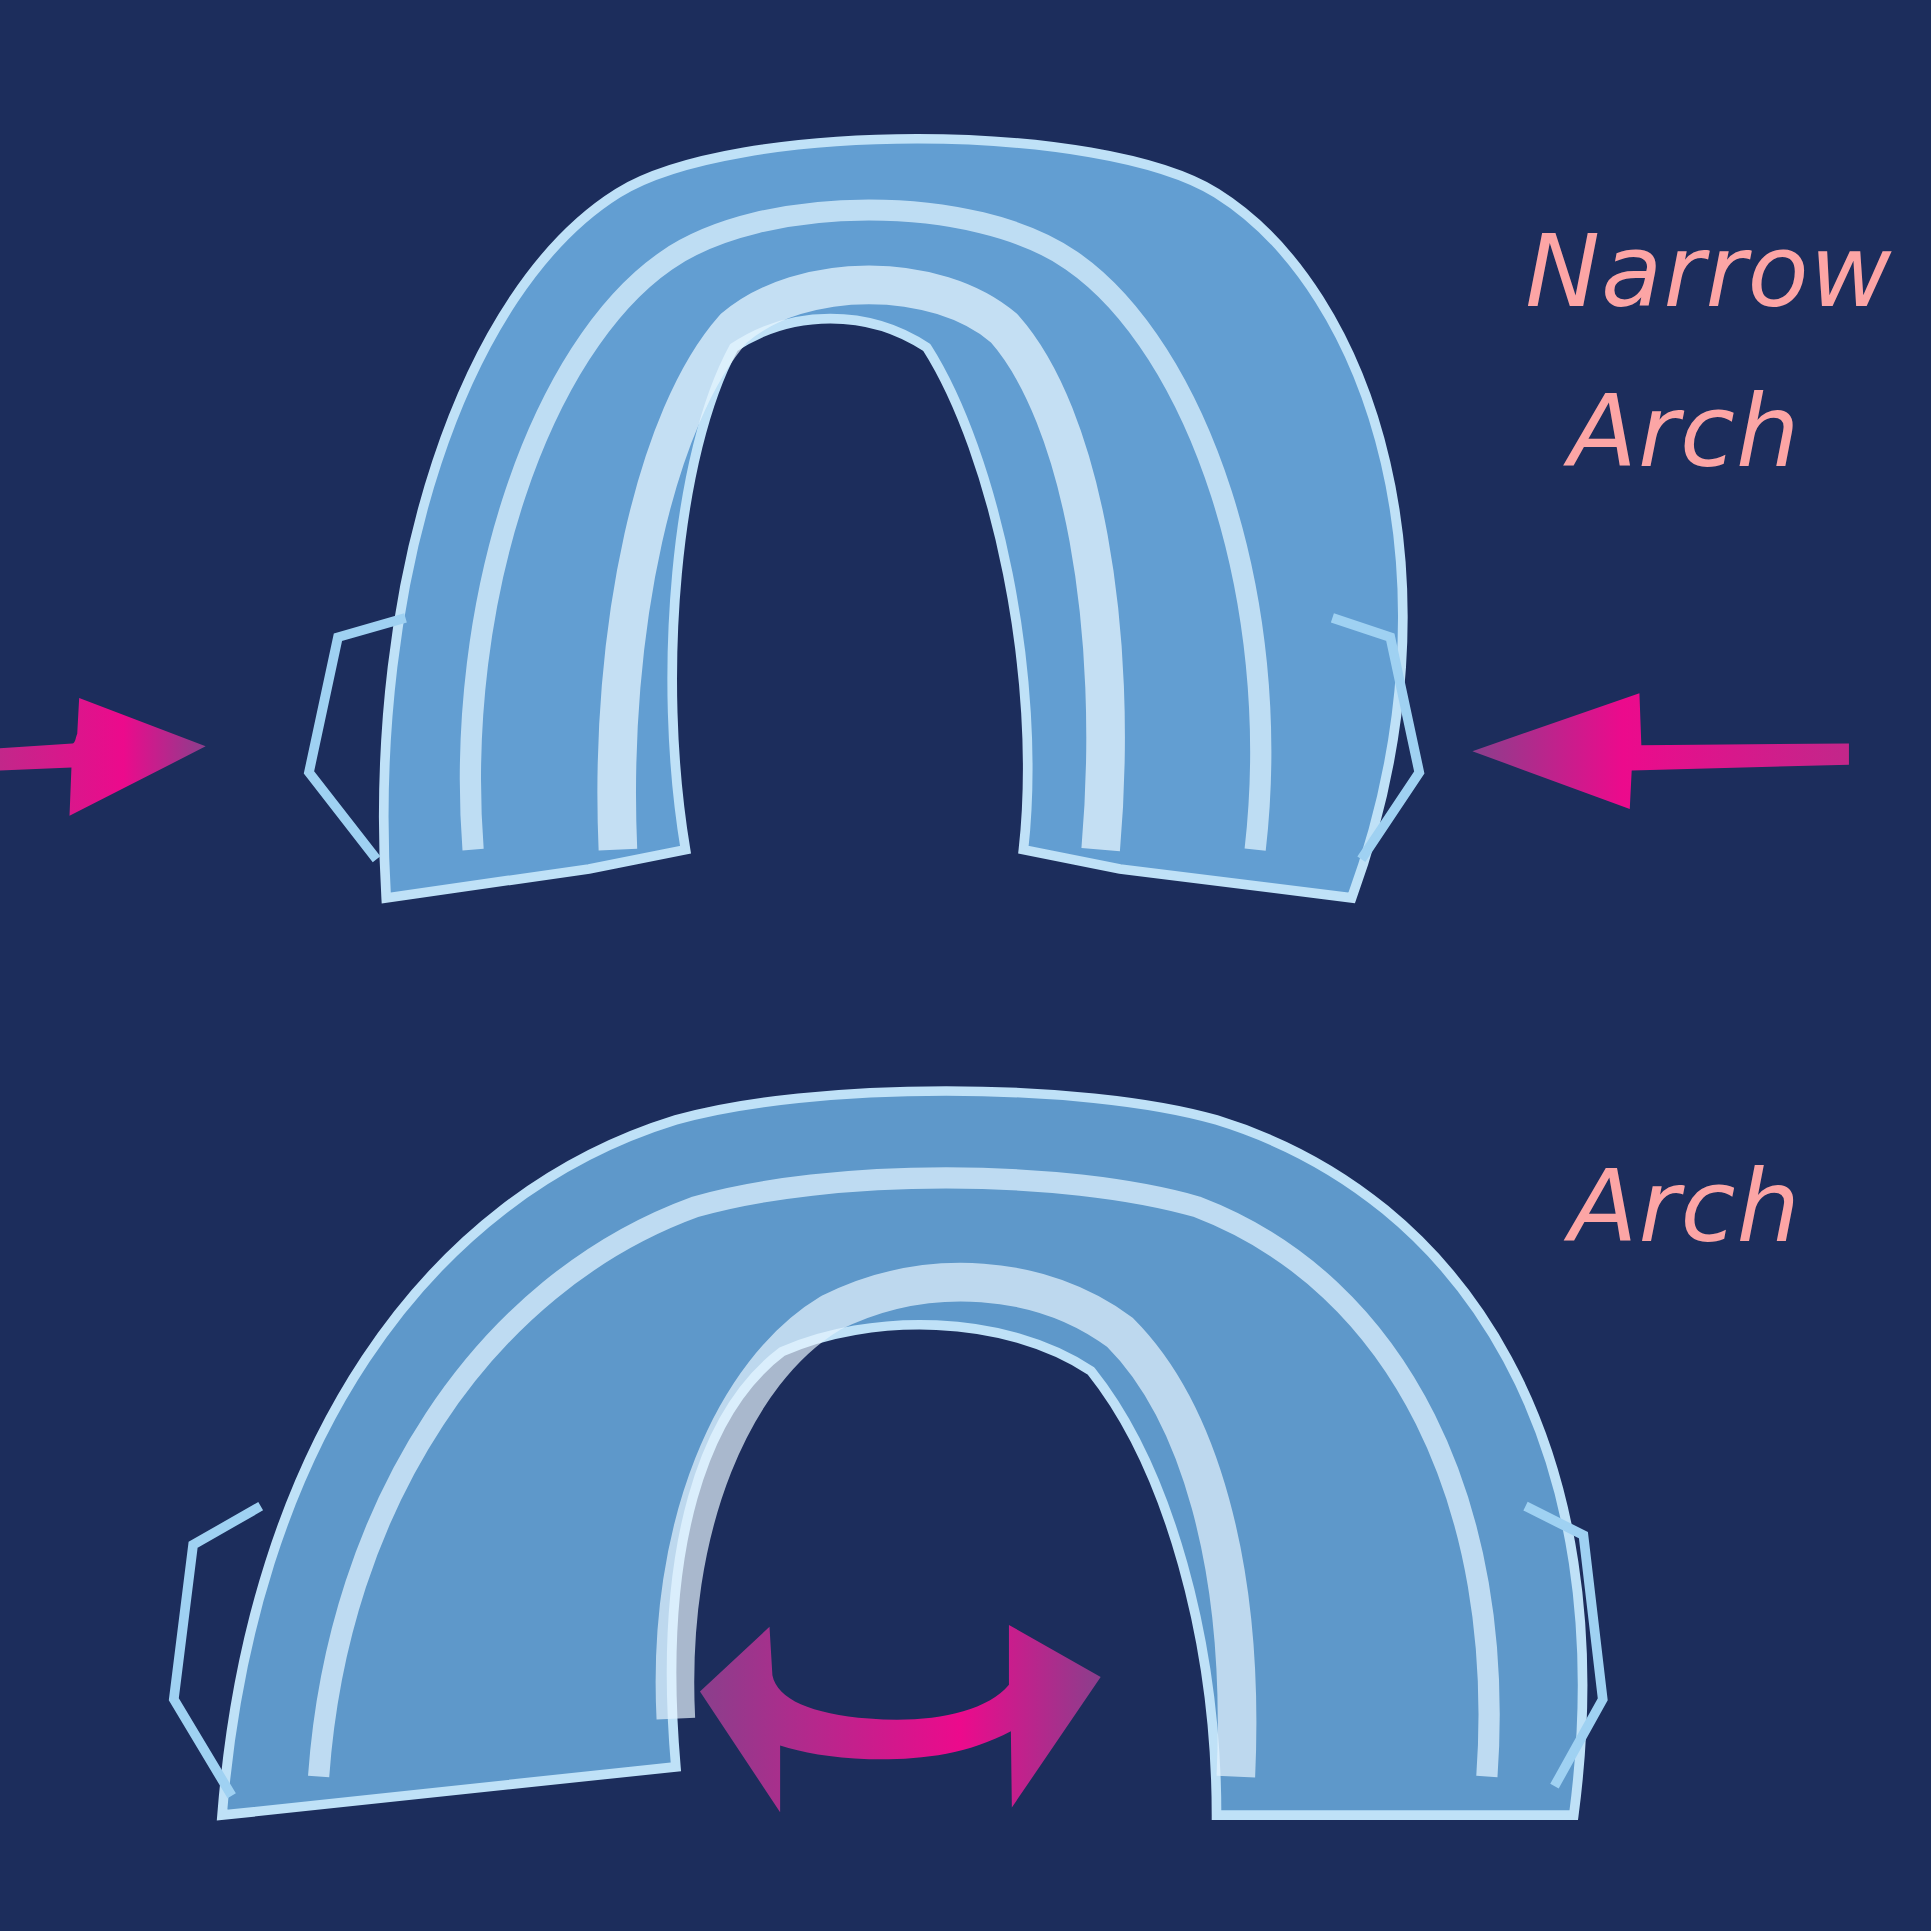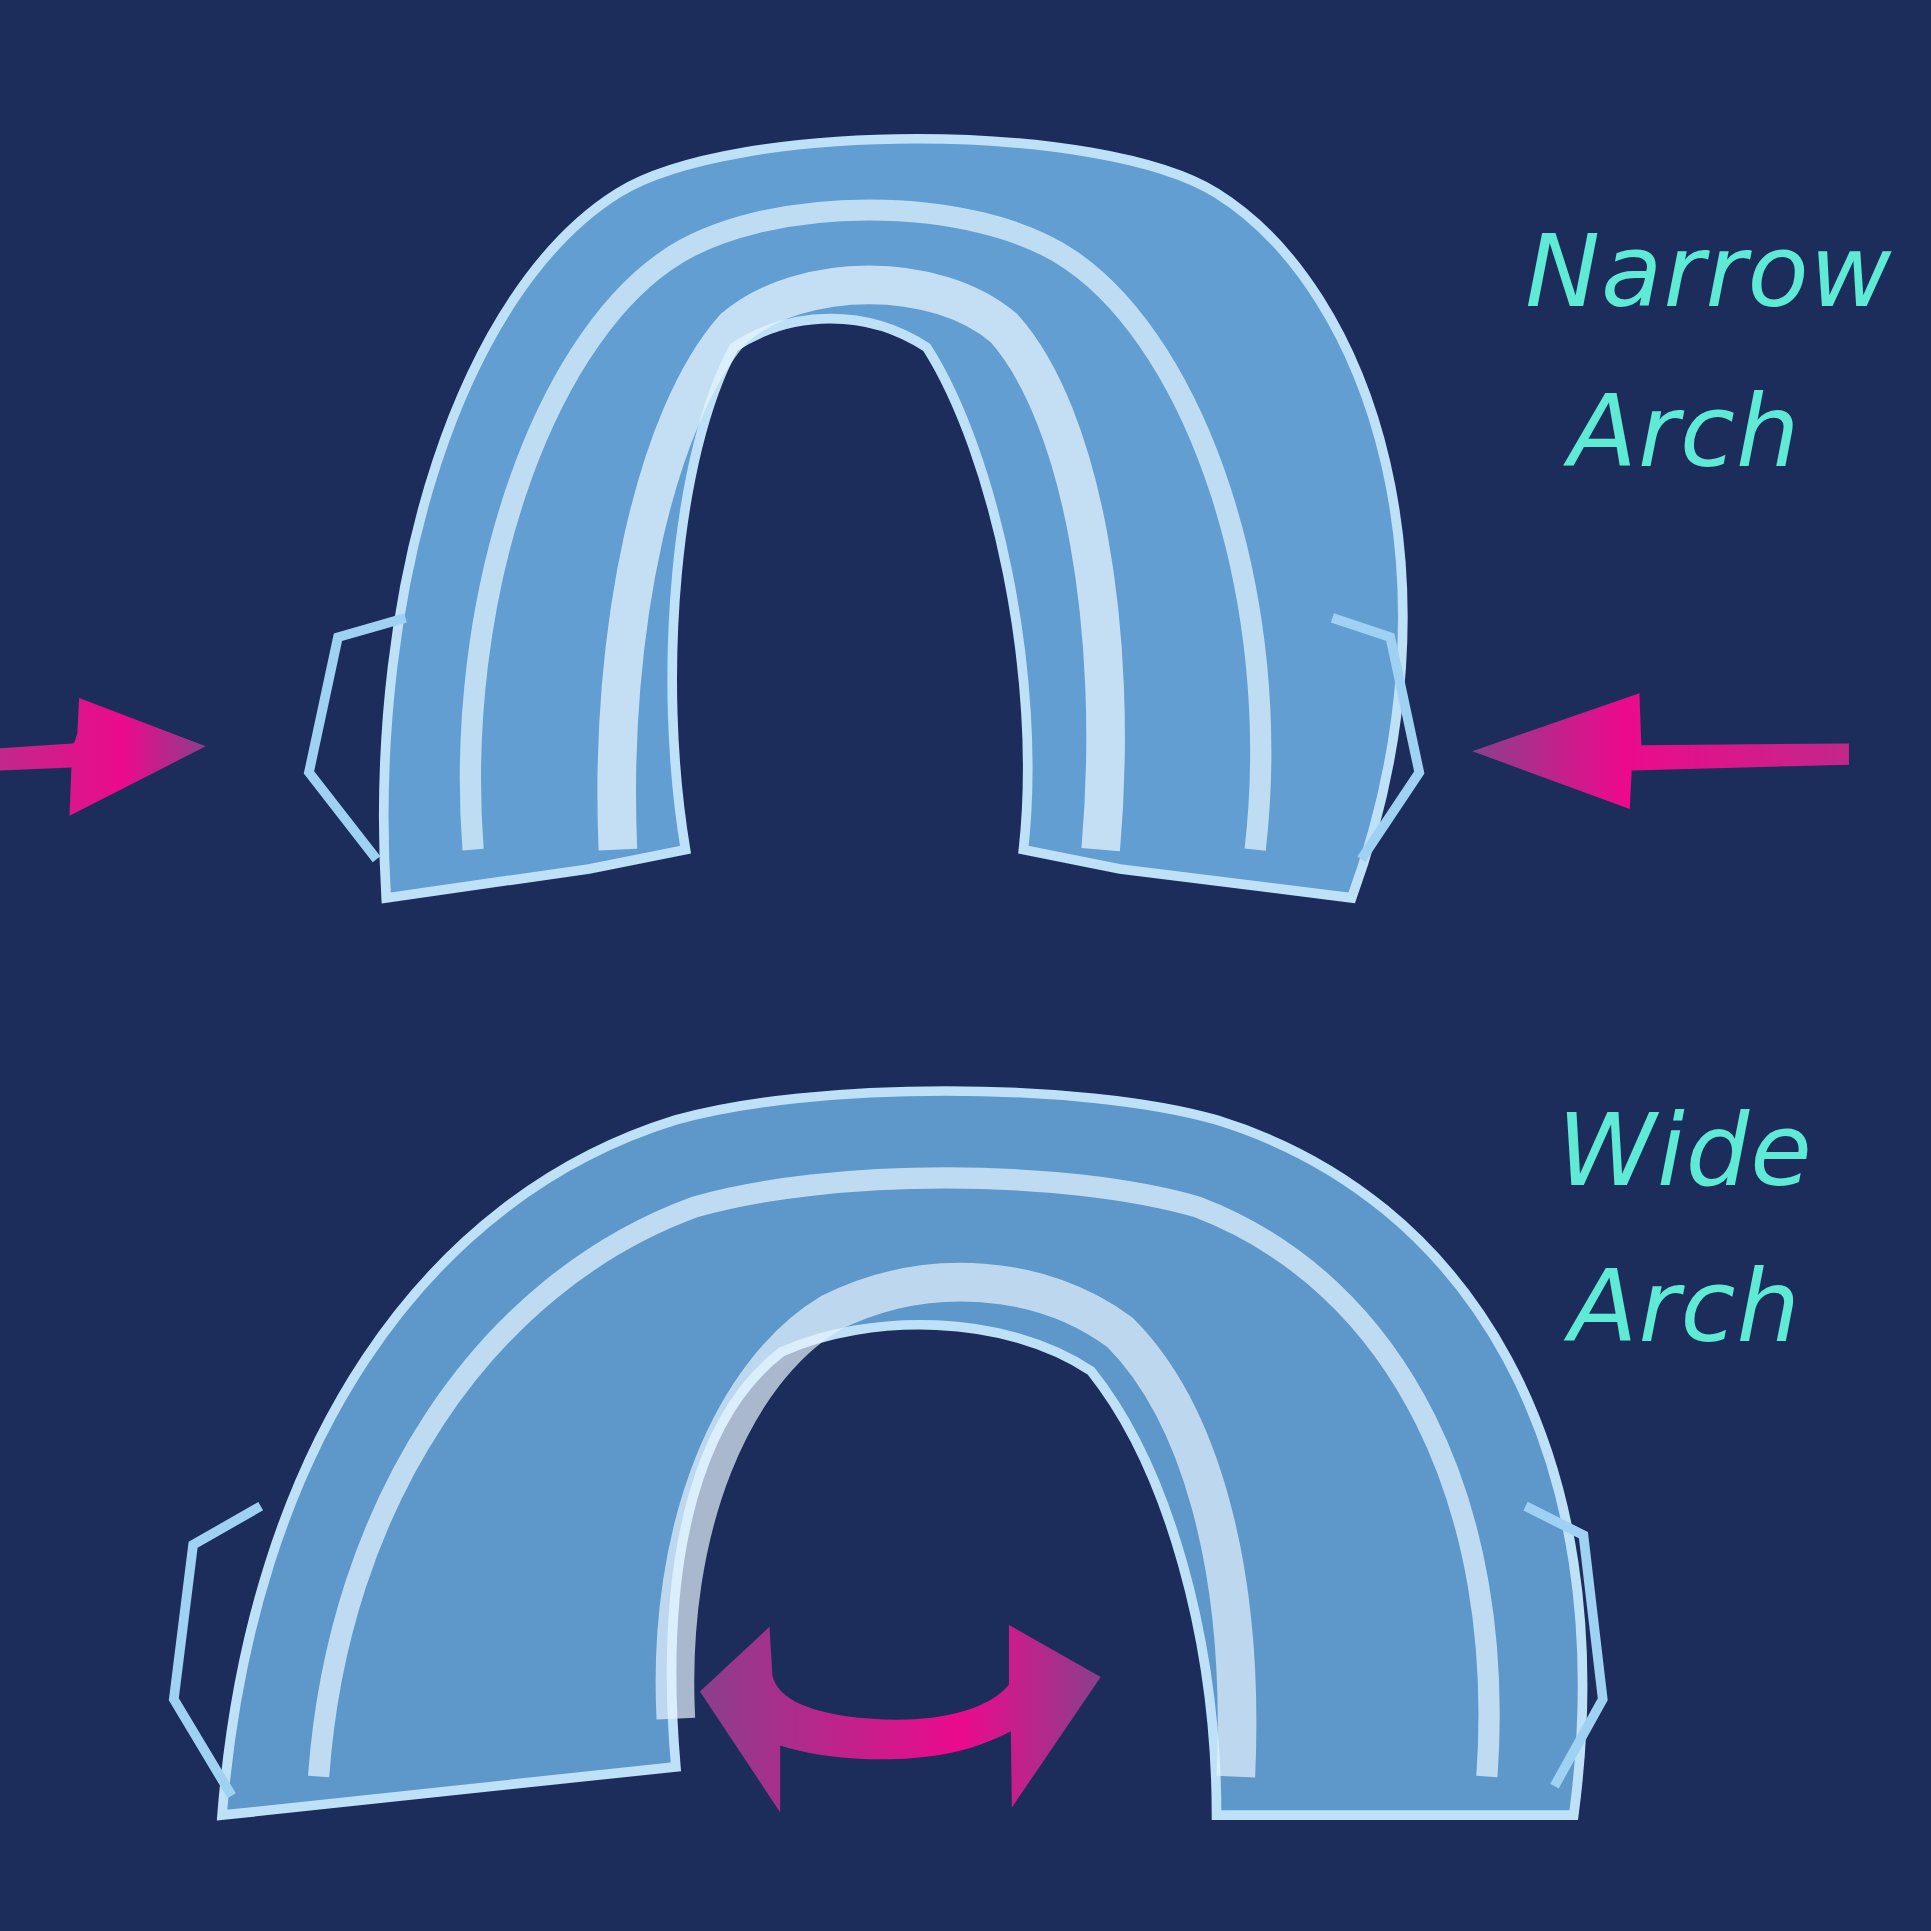--- a/index.html
+++ b/index.html
@@ -1,17 +1,17 @@
 <!DOCTYPE html>
 <html><head>
 <meta charset="utf-8">
 <style>
   html,body{margin:0;padding:0;}
   body{width:1931px;height:1931px;background:#1c2d5c;position:relative;overflow:hidden;font-family:"DejaVu Sans",sans-serif;}
-  .label{position:absolute;color:#5eead4;font-style:italic;font-weight:200;font-size:100px;line-height:1;text-align:center;letter-spacing:1px;}
+  .label{position:absolute;color:#fca5a5;font-style:italic;font-weight:200;font-size:100px;line-height:1;text-align:center;letter-spacing:1px;}
   .label span{display:block;}
   svg{position:absolute;left:0;top:0;}
 </style>
 </head>
 <body>
 
 <svg width="1931" height="1931" viewBox="0 0 2000 2000">
   <defs>
     <linearGradient id="arrR" x1="0" x2="1" y1="0" y2="0">
       <stop offset="0" stop-color="#c2278a"></stop>
@@ -51,16 +51,15 @@
   <path d="M1915,770 L1700,772 L1698,718 L1525,778 L1688,838 L1690,798 L1915,792 Z" fill="url(#arrL)"></path>
   <path d="M725,1752 L797,1685 L800,1735 C805,1760 840,1775 900,1780 C960,1785 1020,1775 1045,1745 L1045,1683 L1140,1737 L1048,1872 L1047,1793 C1000,1818 950,1823 900,1822 C860,1821 830,1815 808,1808 L808,1877 Z" fill="url(#arrD)"></path>
 </svg>
 
 <div class="label" style="left:1506px;top:222px;width:386px;">
   <span style="margin-left:19.3px;">Narrow</span>
   <span style="margin-top:60px;margin-left:-29px;">Arch</span>
 </div>
 
 <div class="label" style="left:1516px;top:1101px;width:338px;">
-  <span>Wide</span>
   <span style="margin-top:56px;">Arch</span>
 </div>
 
 
 </body></html>

